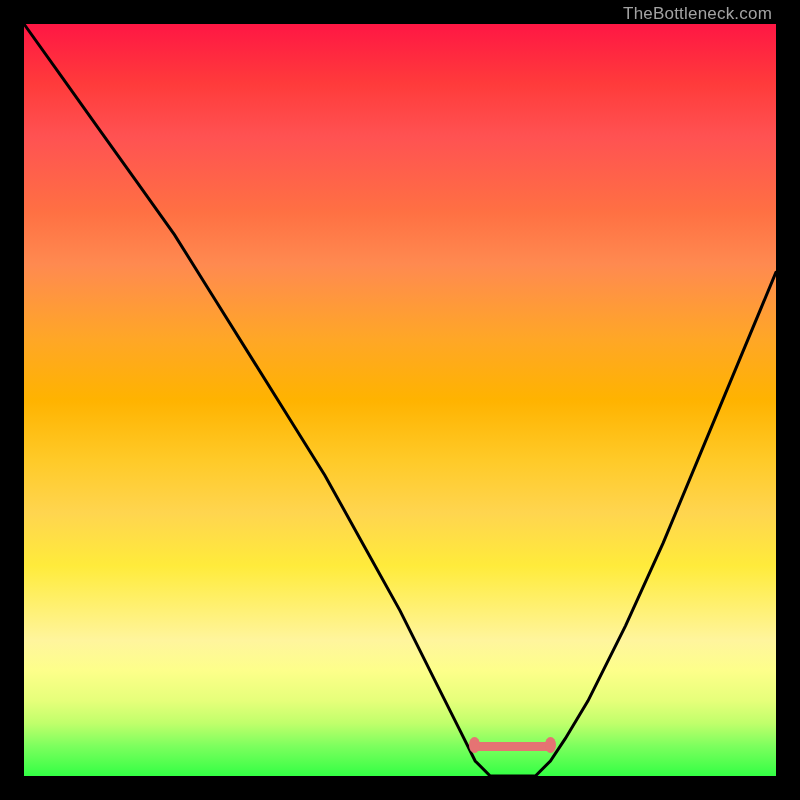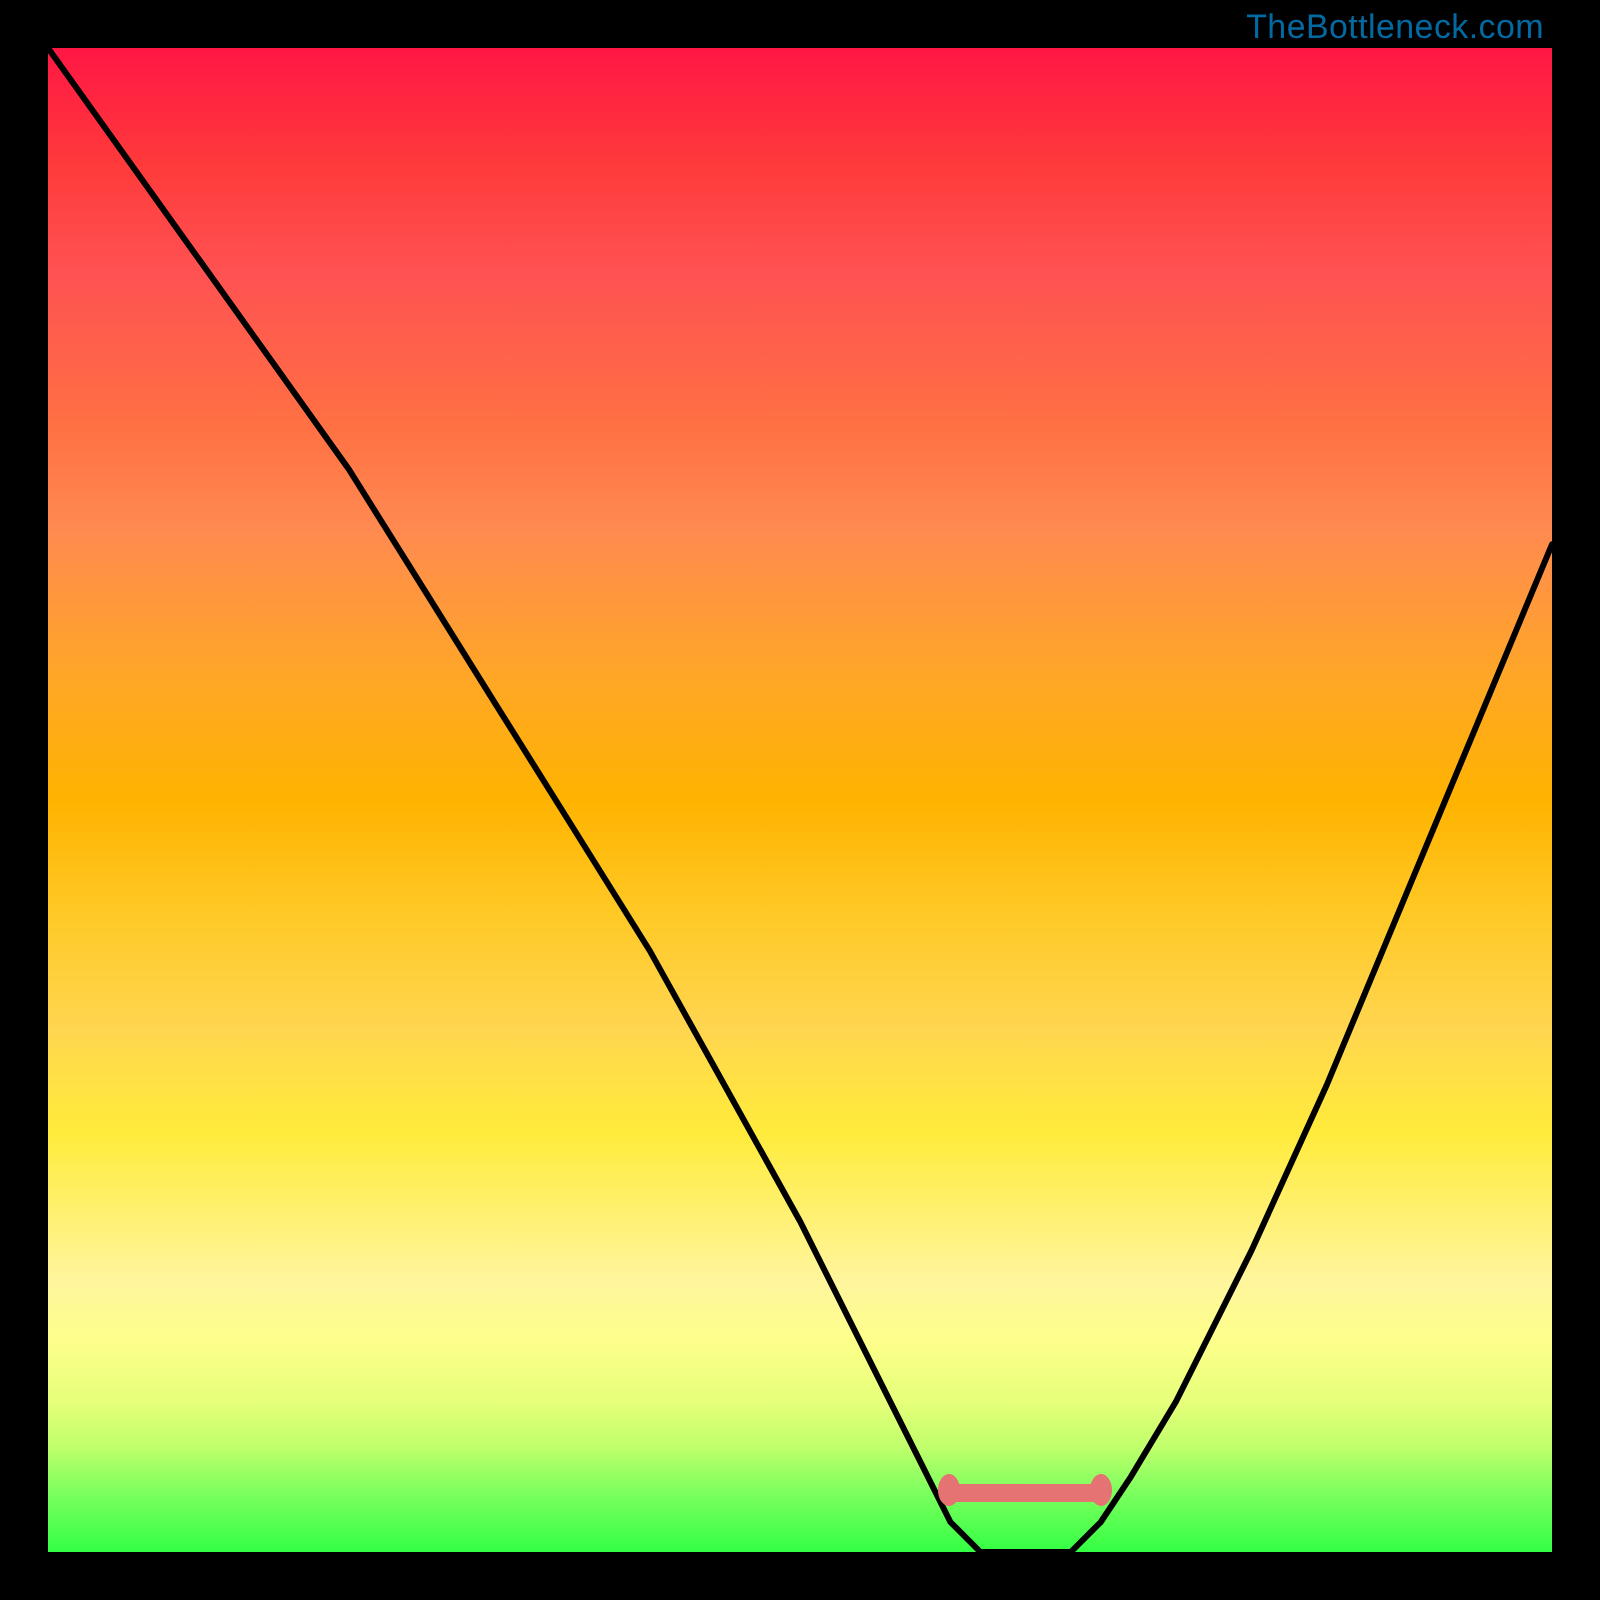--- a/index.html
+++ b/index.html
@@ -26,21 +26,21 @@
       #fdff8a 86%,
       #e6ff7a 90%,
       #c0ff6b 93%,
       #7dff5e 96%,
       #33ff44 100%);
   }
   .watermark {
     position: absolute;
     top: 4px;
     right: 28px;
-    color: #0369a1;
+    color: #a3a3a3;
     font-size: 17px;
     font-weight: 500;
     letter-spacing: 0.2px;
   }
   svg.curve {
     position: absolute;
     left: 0; top: 0;
     width: 100%; height: 100%;
     overflow: visible;
   }

